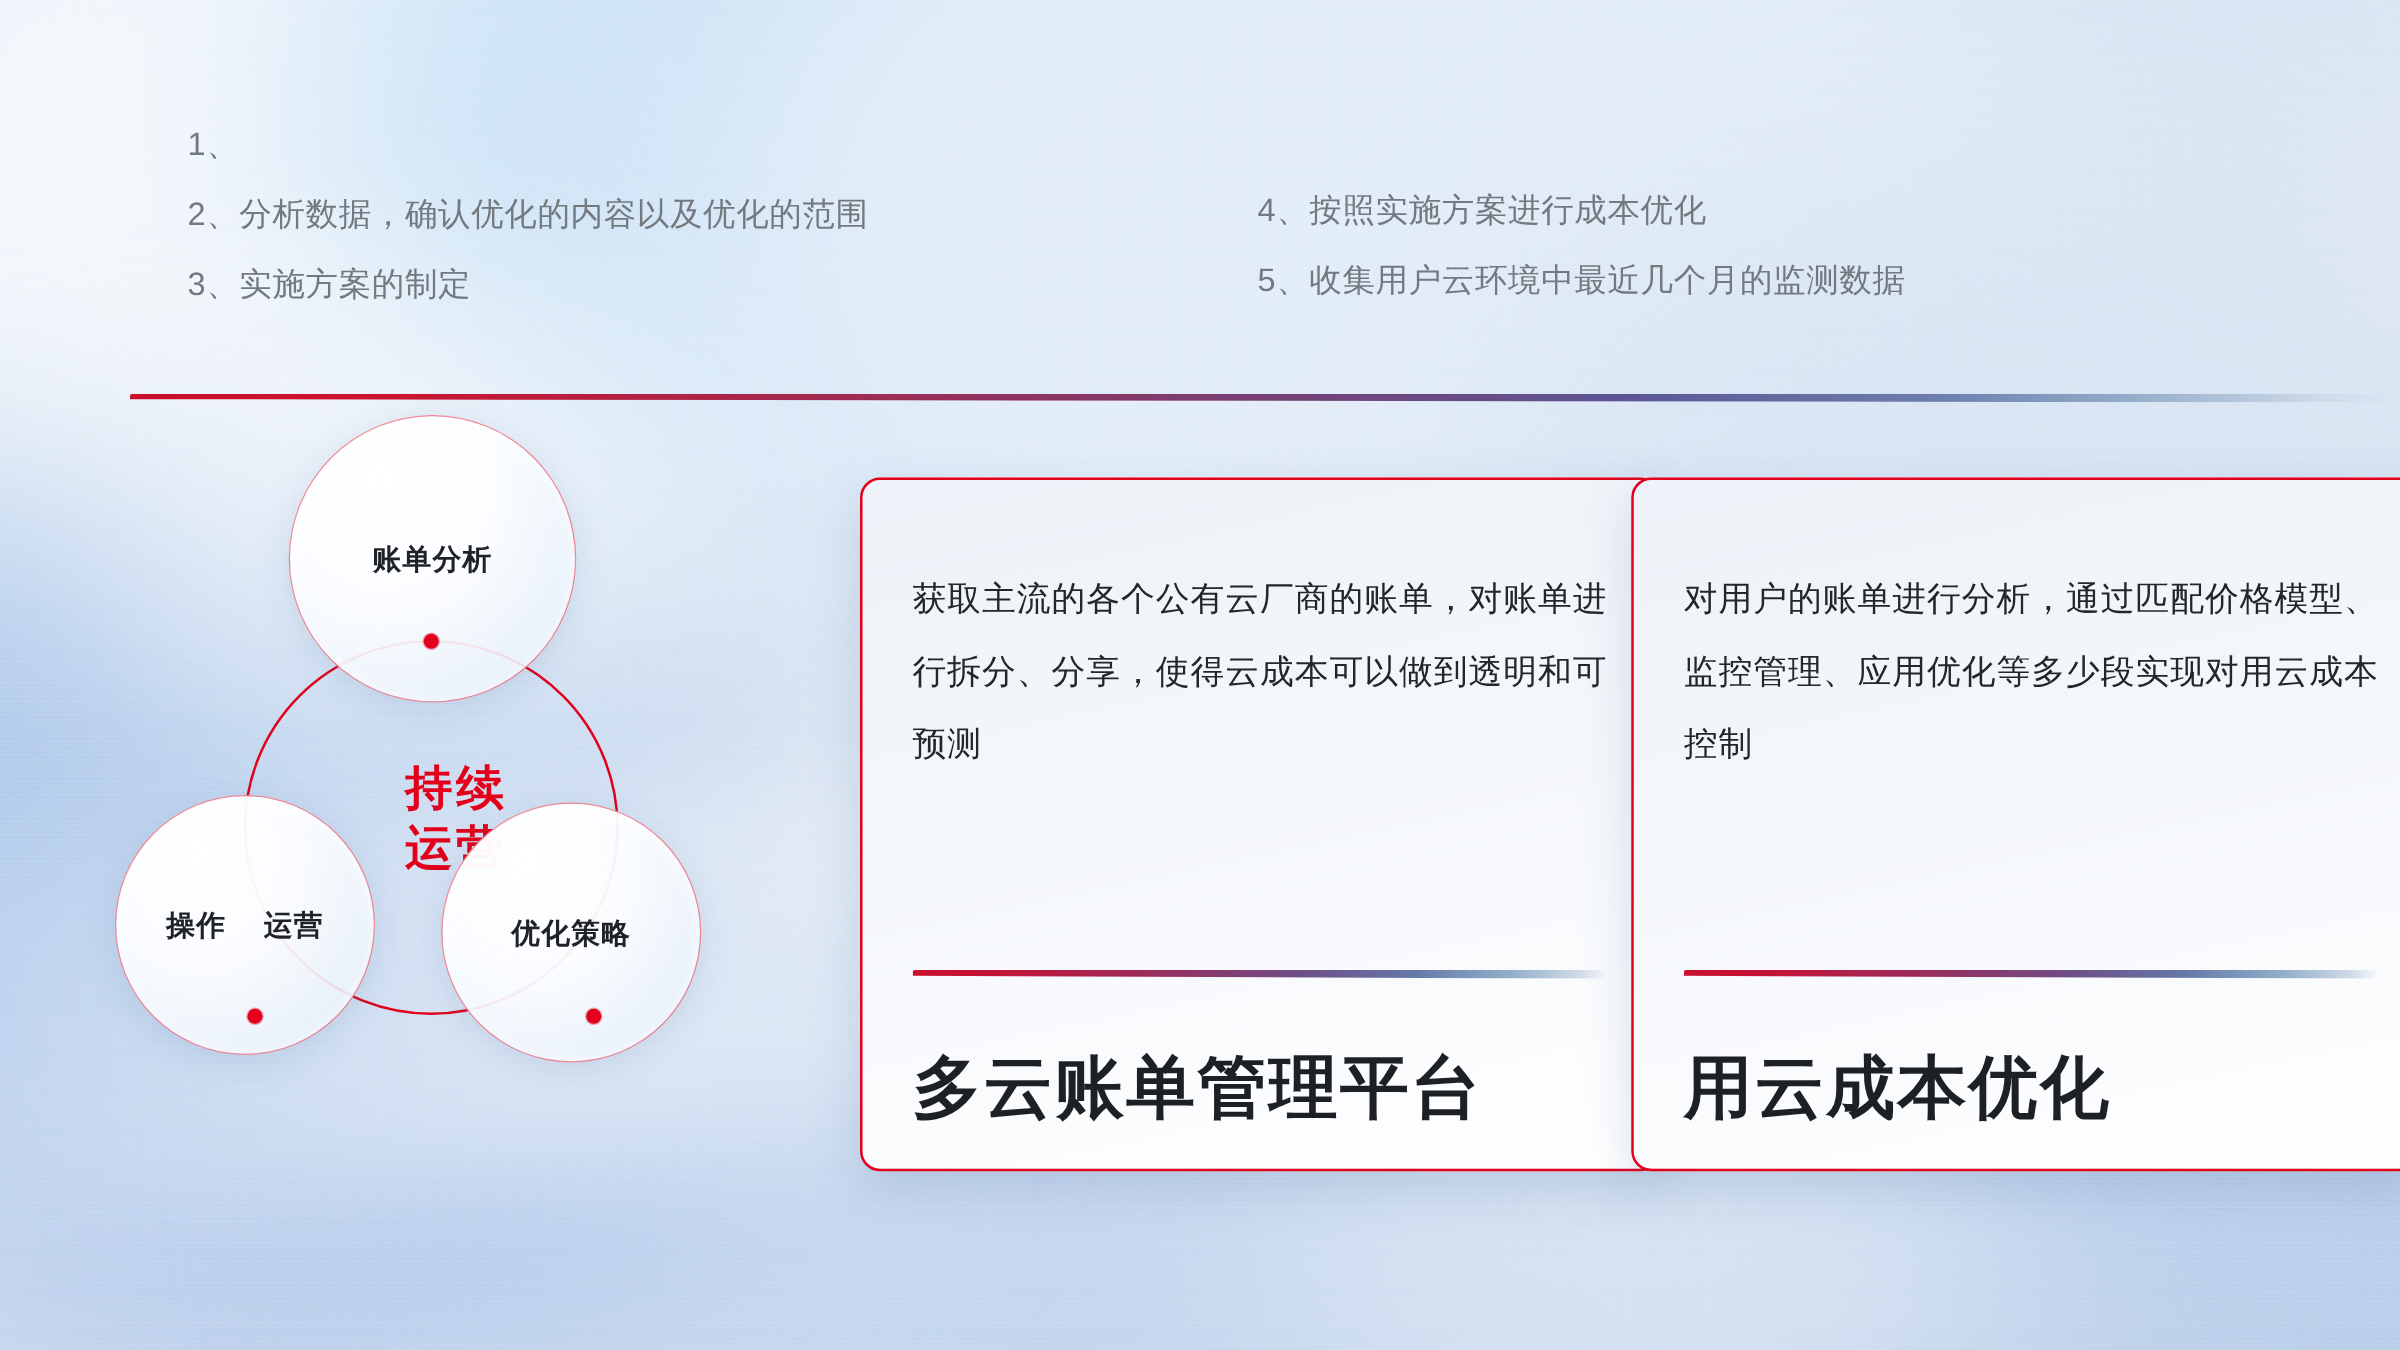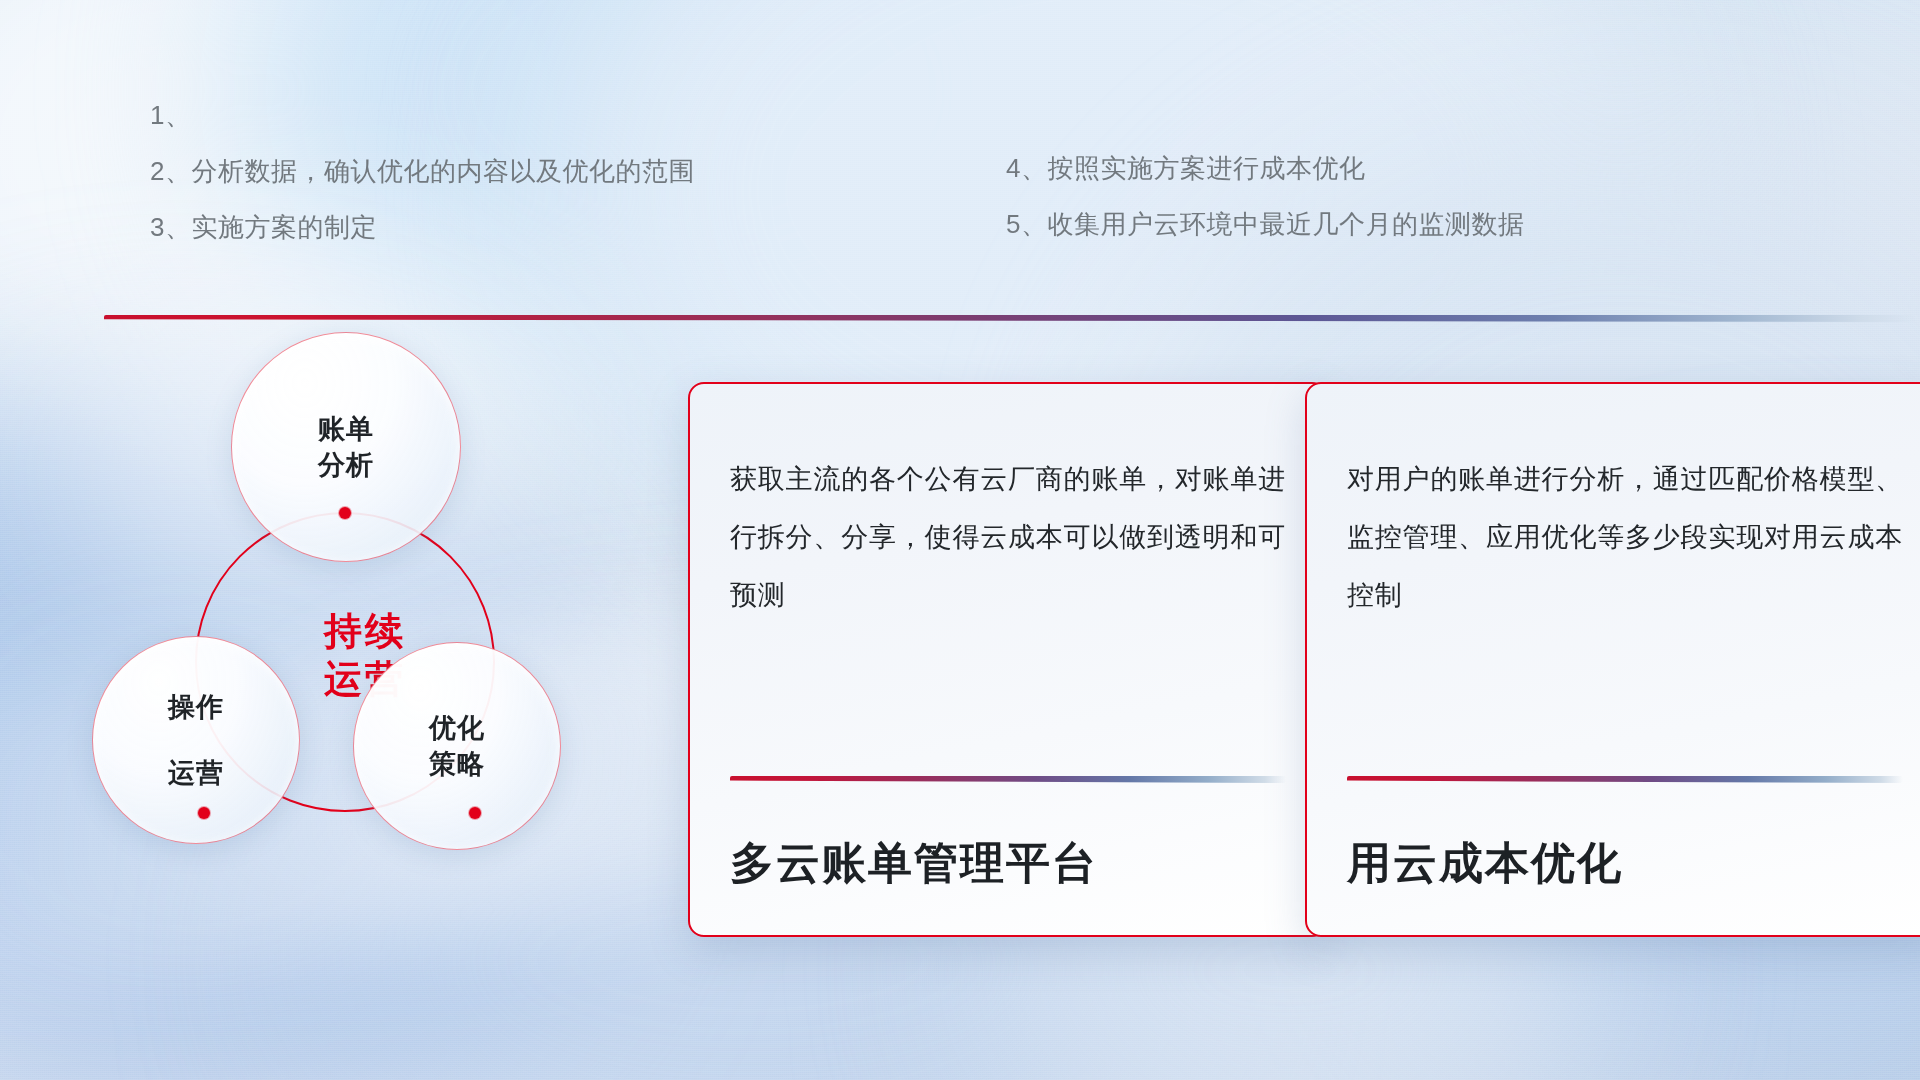--- a/index.html
+++ b/index.html
@@ -63,22 +63,22 @@
   .ring{
     position:absolute; border:2.5px solid #e2001a; border-radius:50%;
     left:95px; top:160px; width:300px; height:300px; background:transparent;
   }
   .bub{
     position:absolute; border-radius:50%;
     background:
       radial-gradient(ellipse at 32% 22%, rgba(255,255,255,.99) 0%, rgba(252,253,255,.95) 40%, rgba(236,243,251,.9) 75%, rgba(226,236,248,.88) 100%);
     border:1px solid rgba(226,0,26,.45);
     box-shadow:0 6px 26px rgba(90,125,170,.18), inset 0 2px 12px rgba(255,255,255,.9);
-    display:flex; flex-direction:column; align-items:center; justify-content:center;
-    color:#1f2327; font-weight:700; font-size:27px; line-height:1.34; letter-spacing:1px;
+    display:flex; flex-direction:row; align-items:center; justify-content:center;
+    color:#1f2327; font-weight:700; font-size:23px; line-height:1.34; letter-spacing:1px;
     text-align:left;
   }
   #bub-top { left:131px;  top:-20px;  width:230px; height:230px; }
   #bub-left{ left:-8px;   top:284px;  width:208px; height:208px;gap:30px; }
   #bub-right{ left:253px; top:290px;  width:208px; height:208px; }
   .dot{ position:absolute; width:12px; height:12px; border-radius:50%; background:#e2001a; box-shadow:0 0 0 1px rgba(226,0,26,.35); }
   #dot-top  { left:239px; top:155px; }
   #dot-left { left:98px;  top:455px; }
   #dot-right{ left:369px; top:455px; }
   #venn-center{
@@ -102,21 +102,21 @@
     text-align:justify; text-align-last:left;
   }
   .card .sep{
     position:absolute; left:40px; right:40px; top:392px; height:7px;
     background:linear-gradient(90deg,#c8102e 0%,#c2153a 14%,#9a2d5b 34%,#6f4c86 55%,#6478a8 72%,#93adc9 86%,#cfdbe7 96%,rgba(210,222,235,0) 100%);
     clip-path:polygon(0 0, 100% 0, 100% 100%, 0 66%);
     border-radius:2px;
   }
   .card .title{
     position:absolute; left:40px; top:450px;
-    color:#1d2125; font-weight:800; font-size:44px; letter-spacing:2px; white-space:nowrap;
+    color:#1d2125; font-weight:800; font-size:55px; letter-spacing:2px; white-space:nowrap;
   }
 </style>
 </head>
 <body>
 
 <div id="bg">
   <div class="bg-base"></div>
   <div class="blob b1"></div>
   <div class="blob b2"></div>
   <div class="blob b3"></div>

